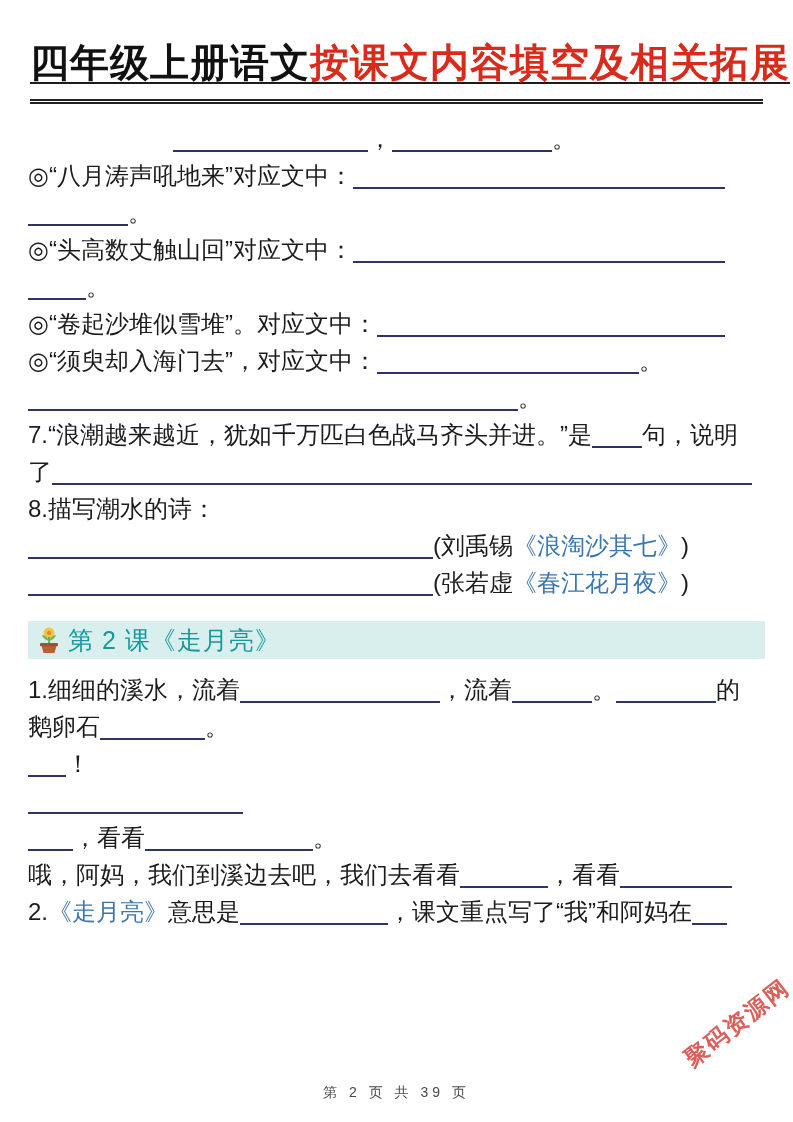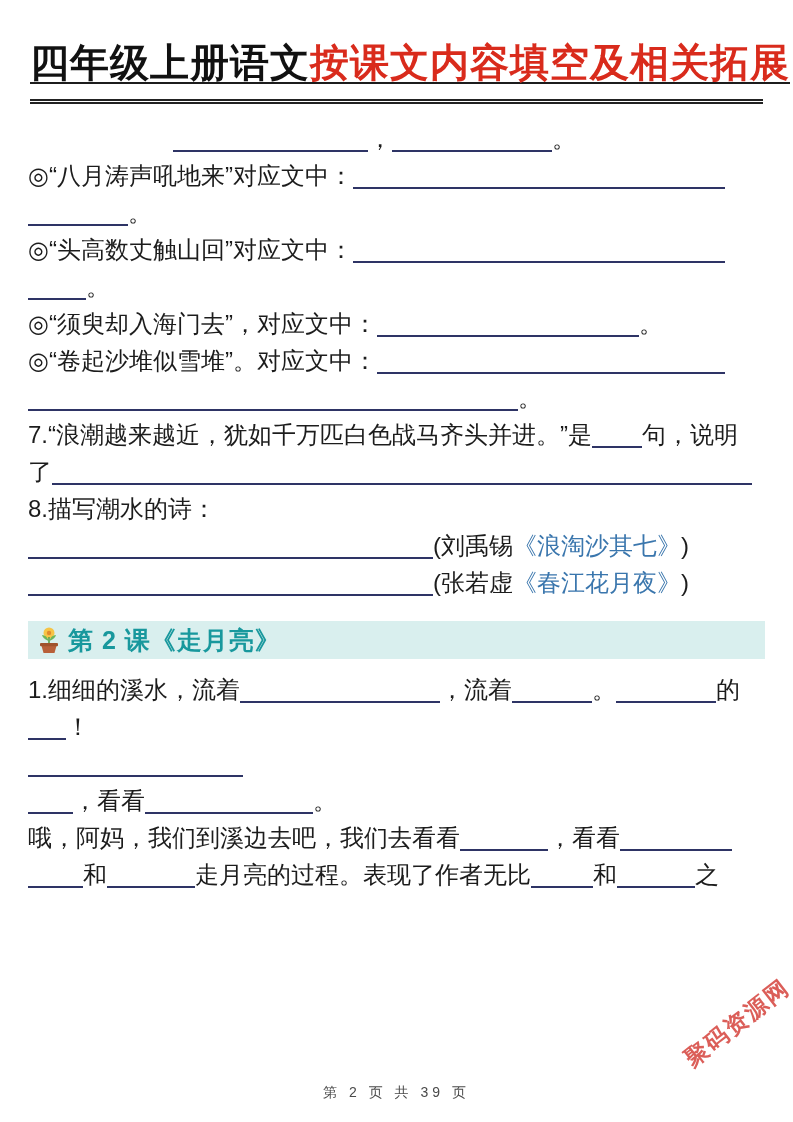--- a/index.html
+++ b/index.html
@@ -29,21 +29,21 @@
   .run.blue{color:var(--link-blue);}
   .blank{
     display:inline-block;height:24px;vertical-align:-5px;
     border-bottom:2px solid var(--blank-line);
   }
   .spacer{display:inline-block;height:1px;}
   .band{
     margin:20px 0 12px 0;height:38px;background:var(--header-bg);
     display:flex;align-items:center;padding:0 8px;gap:6px;
   }
-  .band-label{color:var(--header-teal);font-size:25px;font-weight:bold;letter-spacing:1px;}
+  .band-label{color:var(--header-teal);font-size:25px;font-weight:normal;letter-spacing:1px;}
   .band .icon{display:inline-flex;width:26px;height:28px;}
   footer{position:absolute;left:0;right:0;bottom:20px;text-align:center;}
   .page-num{font-size:14px;color:#4a4a4a;letter-spacing:4px;}
   .watermark{
     position:absolute;left:688px;top:1046px;transform:rotate(-38deg);transform-origin:0 50%;
     color:var(--watermark-red);font-size:23px;font-weight:bold;letter-spacing:2px;
     opacity:.85;white-space:nowrap;pointer-events:none;
   }
 </style>
 </head>
@@ -57,22 +57,22 @@
   </header>
 
   <main class="content">
 
     <div id="lines-top">
         <div class="line"><span class="spacer" style="width: 145px;"></span><span class="blank" style="width: 195px;"></span><span class="run">，</span><span class="blank" style="width: 160px;"></span><span class="run">。</span></div>
         <div class="line"><span class="run">◎“八月涛声吼地来”对应文中：</span><span class="blank" style="width: 372px;"></span></div>
         <div class="line"><span class="blank" style="width: 100px;"></span><span class="run">。</span></div>
         <div class="line"><span class="run">◎“头高数丈触山回”对应文中：</span><span class="blank" style="width: 372px;"></span></div>
         <div class="line"><span class="blank" style="width: 58px;"></span><span class="run">。</span></div>
+        <div class="line"><span class="run">◎“卷起沙堆似雪堆”。对应文中：</span><span class="blank" style="width: 348px;"></span></div>
         <div class="line"><span class="run">◎“须臾却入海门去”，对应文中：</span><span class="blank" style="width: 262px;"></span><span class="run">。</span></div>
-        <div class="line"><span class="run">◎“卷起沙堆似雪堆”。对应文中：</span><span class="blank" style="width: 348px;"></span></div>
         <div class="line"><span class="blank" style="width: 490px;"></span><span class="run">。</span></div>
         <div class="line"><span class="run">7.“浪潮越来越近，犹如千万匹白色战马齐头并进。”是</span><span class="blank" style="width: 50px;"></span><span class="run">句，说明</span></div>
         <div class="line"><span class="run">了</span><span class="blank" style="width: 700px;"></span></div>
         <div class="line"><span class="run">8.描写潮水的诗：</span></div>
         <div class="line"><span class="blank" style="width: 405px;"></span><span class="run">(刘禹锡</span><span class="run blue">《浪淘沙其七》</span><span class="run">)</span></div>
         <div class="line"><span class="blank" style="width: 405px;"></span><span class="run">(张若虚</span><span class="run blue">《春江花月夜》</span><span class="run">)</span></div>
       </div>
 
     <div class="band">
       <span class="icon">
@@ -84,25 +84,26 @@
           <path d="M13.5 15 C18 13 19.5 11 20 9 C16 9.5 14 12 13.5 15 Z" fill="#6db65a"></path>
           <path d="M5 18 h16 l-2.5 9 h-11 Z" fill="#b8603a"></path>
           <rect x="4" y="17" width="18" height="3.2" rx="1" fill="#a0522d"></rect>
         </svg>
       </span>
       <span class="band-label">第 2 课《走月亮》</span>
     </div>
 
     <div id="lines-bottom">
         <div class="line"><span class="run">1.细细的溪水，流着</span><span class="blank" style="width: 200px;"></span><span class="run">，流着</span><span class="blank" style="width: 80px;"></span><span class="run">。</span><span class="blank" style="width: 100px;"></span><span class="run">的</span></div>
+        <div class="line"><span class="run">鹅卵石</span><span class="blank" style="width: 105px;"></span><span class="run">。</span></div>
         <div class="line"><span class="blank" style="width: 38px;"></span><span class="run">！</span></div>
         <div class="line"><span class="blank" style="width: 215px;"></span></div>
         <div class="line"><span class="blank" style="width: 45px;"></span><span class="run">，看看</span><span class="blank" style="width: 168px;"></span><span class="run">。</span></div>
         <div class="line"><span class="run">哦，阿妈，我们到溪边去吧，我们去看看</span><span class="blank" style="width: 88px;"></span><span class="run">，看看</span><span class="blank" style="width: 112px;"></span></div>
-        <div class="line"><span class="blank" style="width: 55px;"></span><span class="run">和</span><span class="blank" style="width: 88px;"></span><span class="run">走月亮的过程。表现了作者无比</span><span class="blank" style="width: 62px;"></span><span class="run">和</span><span class="blank" style="width: 78px;"></span><span class="run">之</span></div>
+        <div class="line"><span class="run">2.</span><span class="run blue">《走月亮》</span><span class="run">意思是</span><span class="blank" style="width: 148px;"></span><span class="run">，课文重点写了“我”和阿妈在</span><span class="blank" style="width: 35px;"></span></div>
       </div>
 
   </main>
 
   <footer>
     <span class="page-num">第 2 页 共 39 页</span>
   </footer>
 
   <div class="watermark">
     <span>聚码资源网</span>

